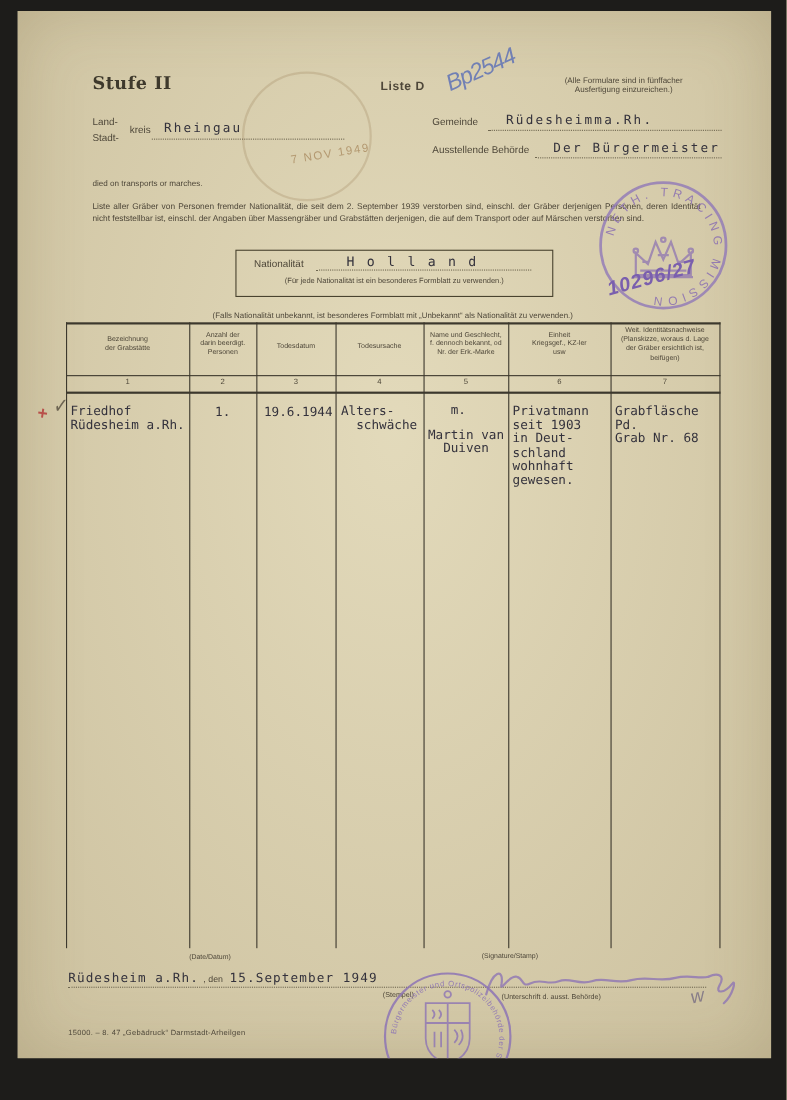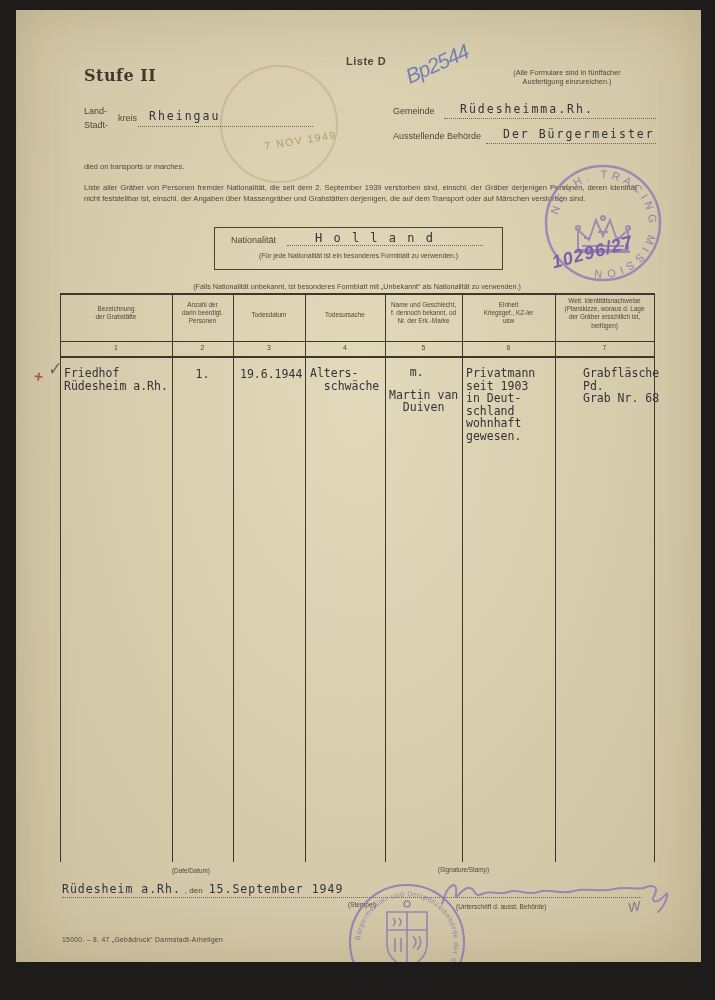--- a/index.html
+++ b/index.html
@@ -19,21 +19,21 @@
   .hline{position:absolute;height:1px;background:#3c382d;left:0;}
   .hdr{font-size:6.4px;line-height:8.2px;text-align:center;color:#4e4739;}
   svg text{font-family:"Liberation Sans",sans-serif;}
 </style>
 </head>
 <body>
 
 <div class="paper">
 
   <div class="abs serif" style="left:68px;top:56px;font-size:16px;font-weight:bold;color:#3e392c;letter-spacing:.5px;">Stufe II</div>
-  <div class="abs print" style="left:318px;top:45px;font-size:11px;font-weight:bold;letter-spacing:.5px;padding-left:12px;">Liste D</div>
+  <div class="abs print" style="left:318px;top:63px;font-size:11px;font-weight:bold;letter-spacing:.5px;padding-left:12px;">Liste D</div>
   <div class="abs" style="left:388px;top:42px;font-size:21px;font-style:italic;color:#6073b6;opacity:.85;transform:rotate(-24deg);letter-spacing:-1px;">Bp2544</div>
   <div class="abs print preline" style="left:458px;top:58px;width:186px;font-size:7.3px;line-height:9px;text-align:center;">(Alle Formulare sind in fünffacher
 Ausfertigung einzureichen.)</div>
 
   <div class="abs" style="left:204px;top:55px;width:114px;height:114px;border:2px solid rgba(150,125,85,.25);border-radius:50%;"></div>
   <div class="abs" style="left:248px;top:124px;font-size:10.5px;color:rgba(155,118,72,.62);letter-spacing:1.5px;transform:rotate(-9deg);">7 NOV 1949</div>
 
   <div class="abs print" style="left:68px;top:96px;font-size:9px;">Land-</div>
   <div class="abs print" style="left:68px;top:110px;font-size:9px;">Stadt-</div>
   <div class="abs print" style="left:102px;top:103px;font-size:9px;">kreis</div>
@@ -131,21 +131,21 @@
     <div class="abs mono pre" style="left:329px;top:74px;font-size:11.5px;line-height:11.5px;">   m.
 
 Martin van
   Duiven</div>
     <div class="abs mono pre" style="left:406px;top:74px;font-size:11.5px;line-height:12.5px;">Privatmann
 seit 1903
 in Deut-
 schland
 wohnhaft
 gewesen.</div>
-    <div class="abs mono pre" style="left:499px;top:74px;font-size:11.5px;line-height:12.5px;margin-left:24px;">Grabfläsche
+    <div class="abs mono pre" style="left:499px;top:74px;font-size:11.5px;line-height:12.5px;">Grabfläsche
 Pd.
 Grab Nr. 68</div>
 
     <div class="abs print" style="left:112px;top:574px;font-size:6.3px;">(Date/Datum)</div>
     <div class="abs print" style="left:378px;top:573px;font-size:6.3px;">(Signature/Stamp)</div>
   </div>
 
   <div class="abs" style="left:18px;top:358px;font-size:16px;font-weight:bold;color:#b8504a;transform:rotate(8deg);">+</div>
   <div class="abs" style="left:33px;top:350px;font-size:15px;color:#6d6452;transform:rotate(6deg) scaleY(1.35);">✓</div>
 

